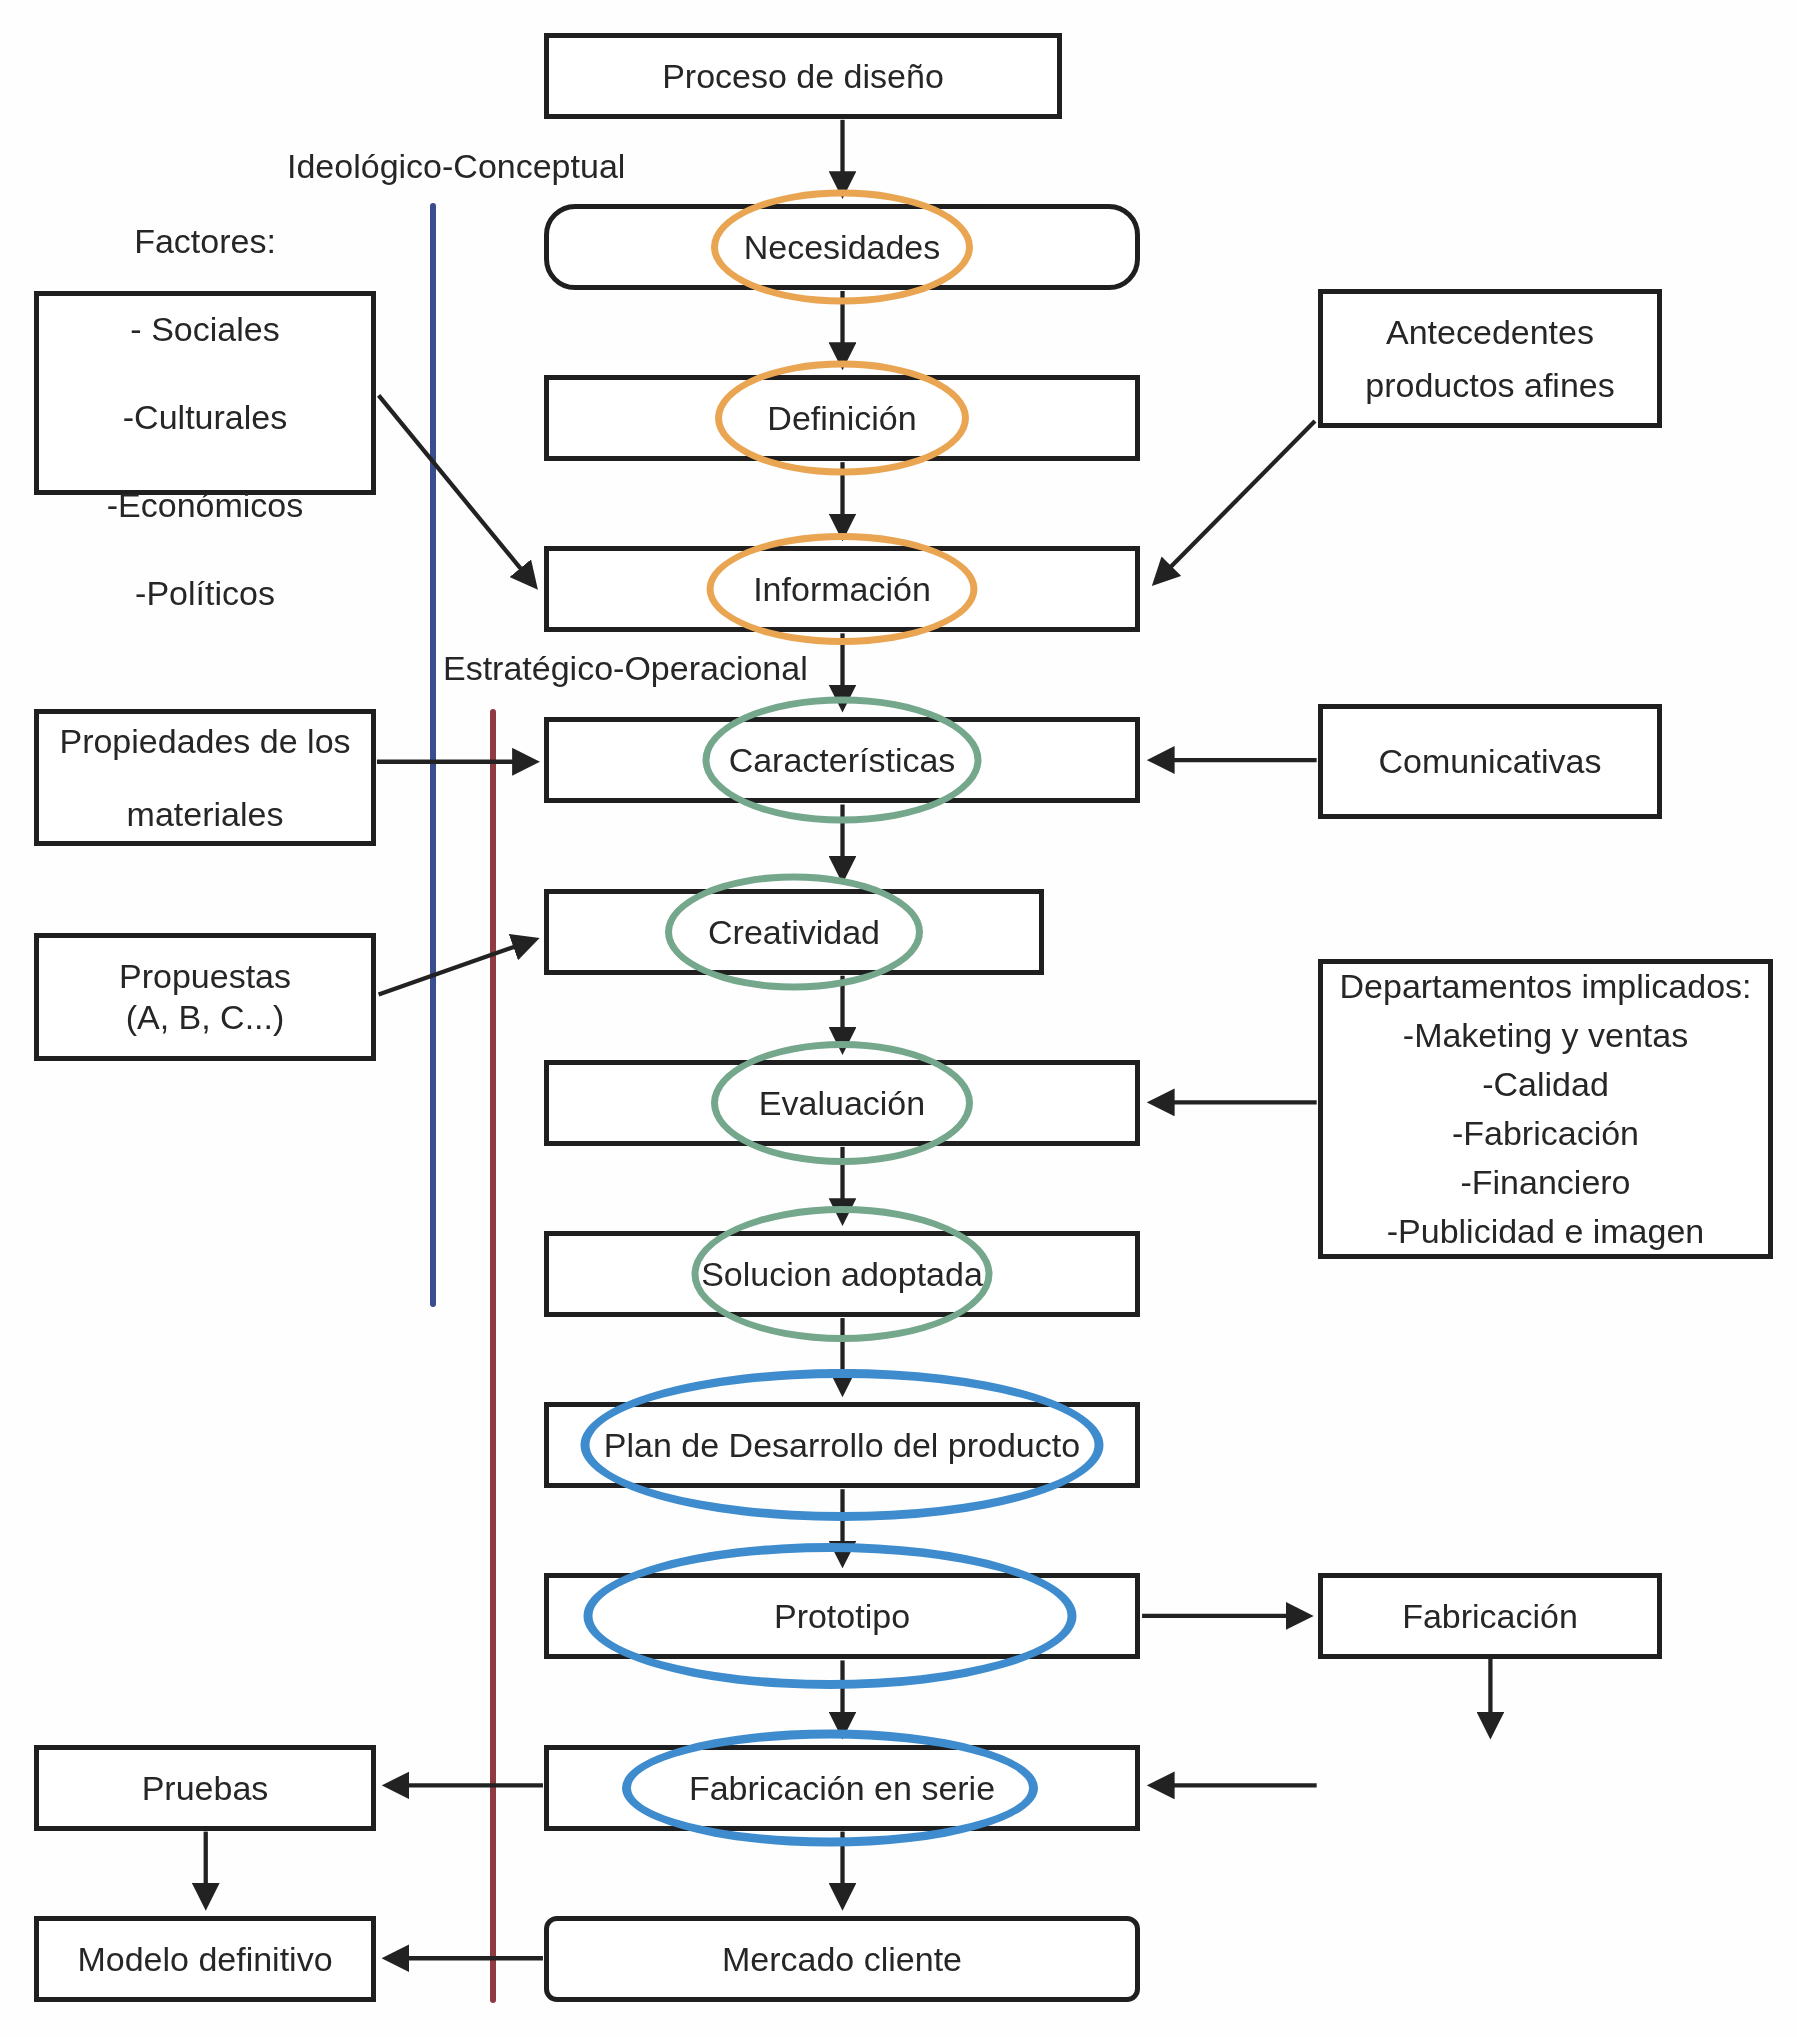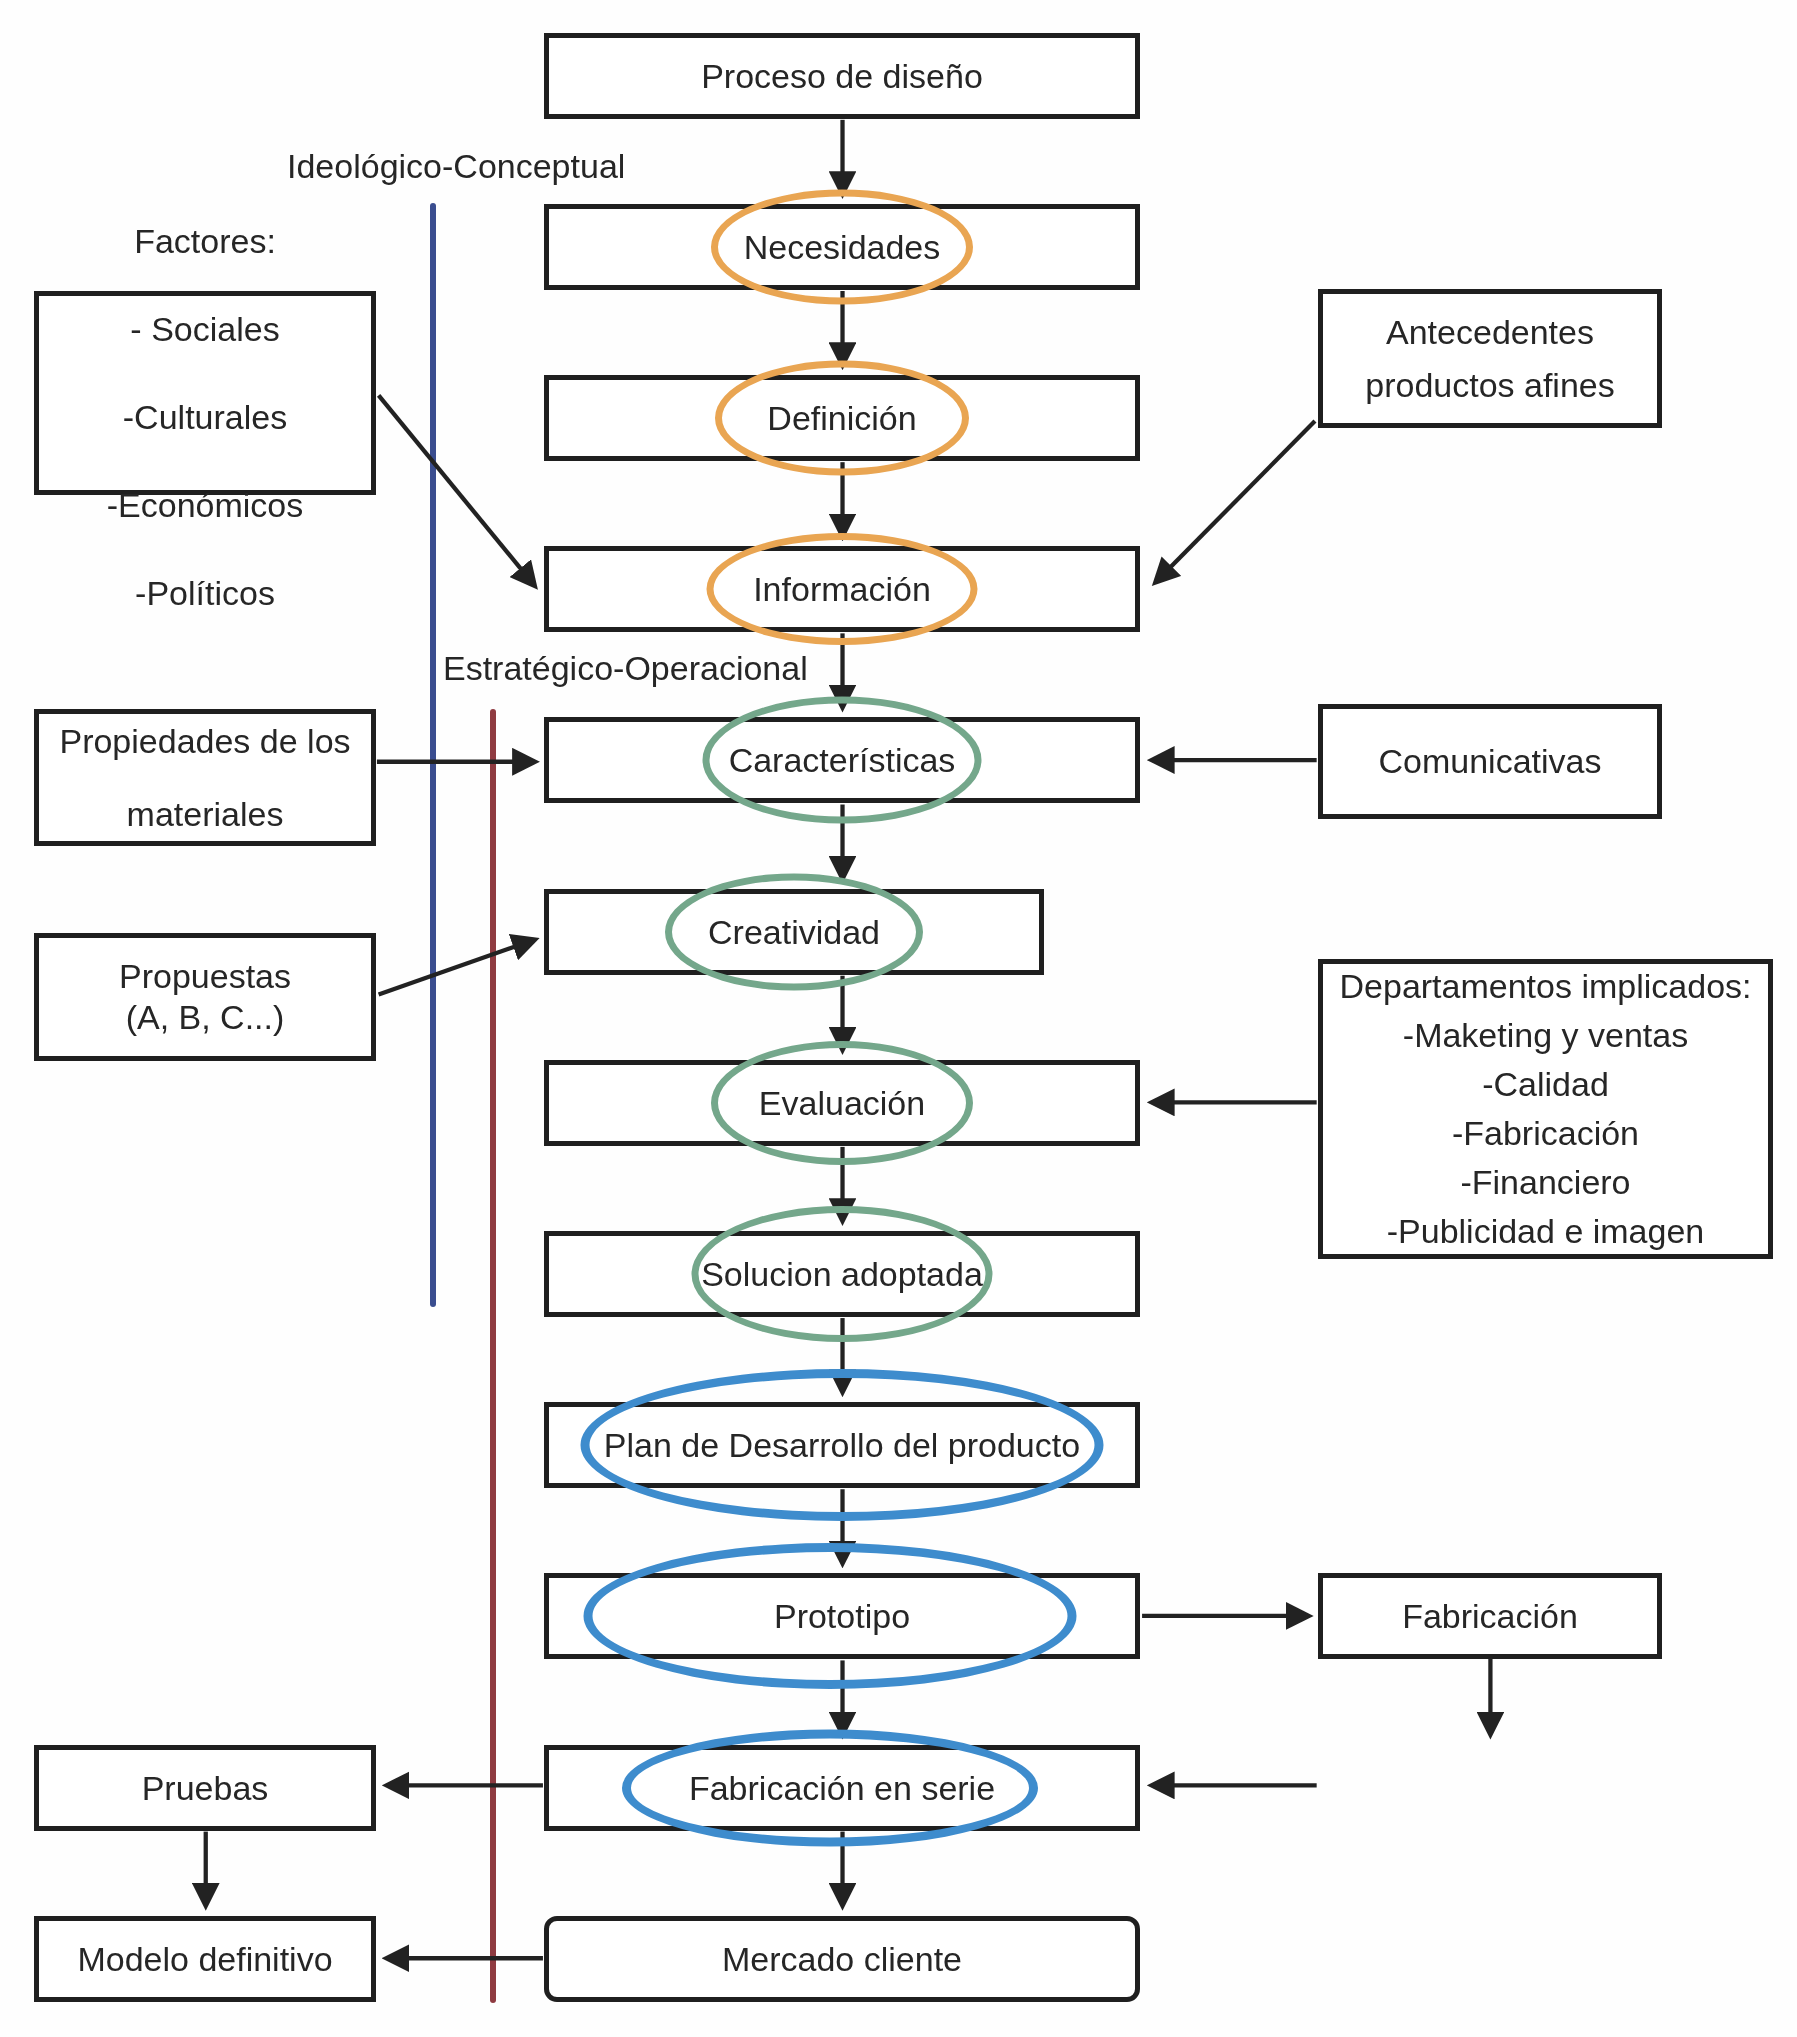--- a/index.html
+++ b/index.html
@@ -75,25 +75,25 @@
       <line x1="1538" y1="1288" x2="1346" y2="1288" marker-end="url(#ah)"></line>
       <line x1="1334" y1="1888" x2="1528" y2="1888" marker-end="url(#ah)"></line>
       <line x1="1741" y1="1937" x2="1741" y2="2026" marker-end="url(#ah)"></line>
       <line x1="1538" y1="2086" x2="1346" y2="2086" marker-end="url(#ah)"></line>
       <line x1="634" y1="2086" x2="452" y2="2086" marker-end="url(#ah)"></line>
       <line x1="240" y1="2140" x2="240" y2="2226" marker-end="url(#ah)"></line>
       <line x1="634" y1="2288" x2="452" y2="2288" marker-end="url(#ah)"></line>
     </g>
   </svg>
 
-  <div class="box" style="left:544px;top:33px;width:596px;height:86px;">
+  <div class="box" style="left:544px;top:33px;width:518px;height:86px;">
     <span class="txt">Proceso de diseño</span>
   </div>
 
-  <div class="box" style="left:544px;top:204px;width:596px;height:86px;">
+  <div class="box" style="left:544px;top:204px;width:596px;height:86px;border-radius:31px;">
     <span class="ell orange" style="width:248px;height:101px;"></span>
     <span class="txt">Necesidades</span>
   </div>
 
   <div class="box" style="left:544px;top:375px;width:596px;height:86px;">
     <span class="ell orange" style="width:240px;height:101px;"></span>
     <span class="txt">Definición</span>
   </div>
 
   <div class="box" style="left:544px;top:546px;width:596px;height:86px;">

